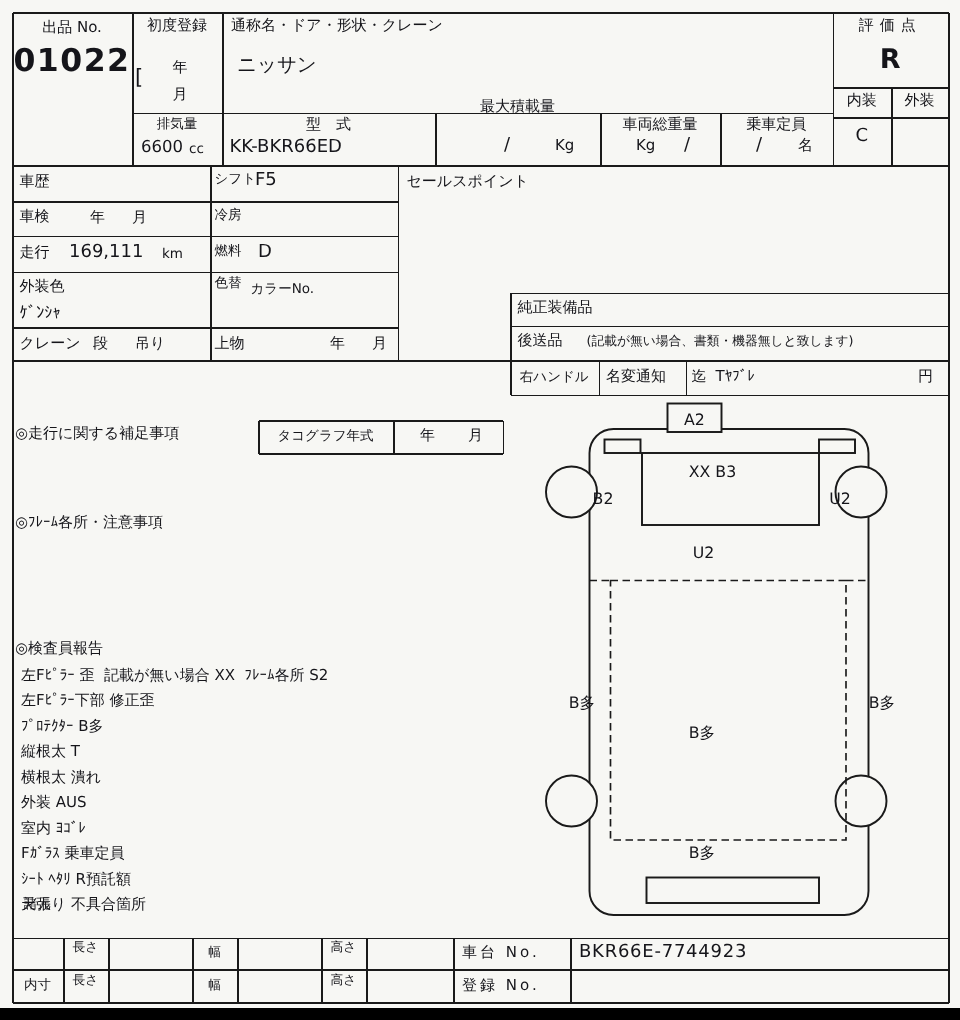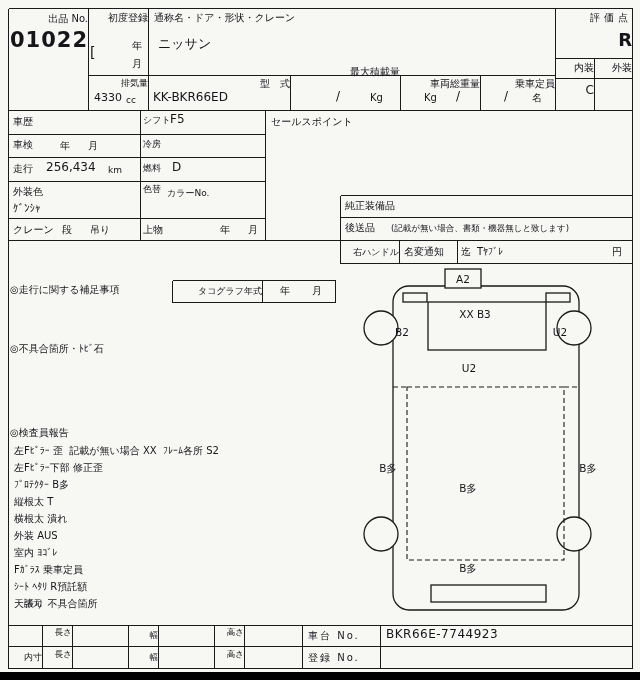--- a/index.html
+++ b/index.html
@@ -1,19 +1,19 @@
 <!DOCTYPE html>
 <html><head>
 <meta charset="utf-8">
 <style>
   html,body{margin:0;padding:0}
   body{width:640px;height:680px;position:relative;background:#f7f7f4;
        font-family:"DejaVu Sans","Liberation Sans",sans-serif;color:#15151a;overflow:hidden}
   .t{position:absolute;white-space:pre;line-height:1.15}
-  .c{text-align:right}
+  .c{text-align:center}
   .s8{font-size:8.5px}.s9{font-size:9px}.s10{font-size:10px}.s11{font-size:11px}
   .s12{font-size:12px}.s13{font-size:13px}.s14{font-size:14px}
   .big{font-size:21px;font-weight:600;letter-spacing:1px}
   .score{font-size:18px;font-weight:600}
   .lsp{letter-spacing:4px}
   #grid,#diagram{position:absolute}
   .ln{fill:none;stroke:#1a1a1a;stroke-width:1.3}
   .lnw{fill:#f7f7f4;stroke:#1a1a1a;stroke-width:1.3}
   .dash{fill:none;stroke:#1a1a1a;stroke-width:1.1;stroke-dasharray:5 3}
   #diagram text{font-size:10.5px;fill:#15151a}
@@ -42,21 +42,21 @@
 <span class="t s10 c" style="left:98px;top:40px;width:44px">年</span>
 <span class="t s10 c" style="left:98px;top:58px;width:44px">月</span>
 <span class="t s10" style="left:154px;top:12px">通称名・ドア・形状・クレーン</span>
 <span class="t s13" style="left:158px;top:37px">ニッサン</span>
 <span class="t s10 c lsp" style="left:555px;top:12px;width:77px">評価点</span>
 <span class="t score c" style="left:555px;top:30px;width:77px">R</span>
 <span class="t s10 c" style="left:555px;top:62px;width:39px">内装</span>
 <span class="t s10 c" style="left:594px;top:62px;width:38px">外装</span>
 <span class="t s12 c" style="left:555px;top:84px;width:39px">C</span>
 <span class="t s9 c" style="left:88px;top:78px;width:60px">排気量</span>
-<span class="t s11" style="left:94px;top:92px">4330</span>
+<span class="t s11" style="left:94px;top:92px">6600</span>
 <span class="t s9" style="left:126px;top:95px">cc</span>
 <span class="t s10 c" style="left:148px;top:78px;width:142px">型　式</span>
 <span class="t s12" style="left:153px;top:91px">KK-BKR66ED</span>
 <span class="t s10 c" style="left:290px;top:66px;width:110px">最大積載量</span>
 <span class="t s12" style="left:336px;top:90px">/</span>
 <span class="t s10" style="left:370px;top:92px">Kg</span>
 <span class="t s10 c" style="left:400px;top:78px;width:80px">車両総重量</span>
 <span class="t s10" style="left:424px;top:92px">Kg</span>
 <span class="t s12" style="left:456px;top:90px">/</span>
 <span class="t s10 c" style="left:480px;top:78px;width:75px">乗車定員</span>
@@ -64,21 +64,21 @@
 <span class="t s10" style="left:532px;top:92px">名</span>
 
 <span class="t s10" style="left:13px;top:116px">車歴</span>
 <span class="t s9" style="left:143px;top:115px">シフト</span>
 <span class="t s12" style="left:170px;top:113px">F5</span>
 <span class="t s10" style="left:13px;top:139px">車検</span>
 <span class="t s10" style="left:60px;top:140px">年</span>
 <span class="t s10" style="left:88px;top:140px">月</span>
 <span class="t s9" style="left:143px;top:139px">冷房</span>
 <span class="t s10" style="left:13px;top:163px">走行</span>
-<span class="t s12" style="left:46px;top:161px">256,434</span>
+<span class="t s12" style="left:46px;top:161px">169,111</span>
 <span class="t s9" style="left:108px;top:165px">km</span>
 <span class="t s9" style="left:143px;top:163px">燃料</span>
 <span class="t s12" style="left:172px;top:161px">D</span>
 <span class="t s10" style="left:13px;top:186px">外装色</span>
 <span class="t s9" style="left:143px;top:184px">色替</span>
 <span class="t s9" style="left:167px;top:188px">カラーNo.</span>
 <span class="t s11" style="left:13px;top:203px">ｹﾞﾝｼｬ</span>
 <span class="t s10" style="left:13px;top:224px">クレーン</span>
 <span class="t s10" style="left:62px;top:224px">段</span>
 <span class="t s10" style="left:90px;top:224px">吊り</span>
@@ -93,21 +93,21 @@
 <span class="t s9 c" style="left:340px;top:247px;width:59px">右ハンドル</span>
 <span class="t s10" style="left:404px;top:246px">名変通知</span>
 <span class="t s10" style="left:461px;top:246px">迄</span>
 <span class="t s10" style="left:477px;top:246px">Tﾔﾌﾞﾚ</span>
 <span class="t s10" style="left:612px;top:246px">円</span>
 
 <span class="t s10" style="left:10px;top:284px">◎走行に関する補足事項</span>
 <span class="t s9 c" style="left:172px;top:286px;width:90px">タコグラフ年式</span>
 <span class="t s10" style="left:280px;top:285px">年</span>
 <span class="t s10" style="left:312px;top:285px">月</span>
-<span class="t s10" style="left:10px;top:343px">◎不具合箇所・ﾄﾋﾞ石</span>
+<span class="t s10" style="left:10px;top:343px">◎ﾌﾚｰﾑ各所・注意事項</span>
 <span class="t s10" style="left:10px;top:427px">◎検査員報告</span>
 <span class="t s10" style="left:14px;top:445px">左Fﾋﾟﾗｰ 歪  記載が無い場合 XX  ﾌﾚｰﾑ各所 S2</span>
 <span class="t s10" style="left:14px;top:462px">左Fﾋﾟﾗｰ下部 修正歪</span>
 <span class="t s10" style="left:14px;top:479px">ﾌﾟﾛﾃｸﾀｰ B多</span>
 <span class="t s10" style="left:14px;top:496px">縦根太 T</span>
 <span class="t s10" style="left:14px;top:513px">横根太 潰れ</span>
 <span class="t s10" style="left:14px;top:530px">外装 AUS</span>
 <span class="t s10" style="left:14px;top:547px">室内 ﾖｺﾞﾚ</span>
 <span class="t s10" style="left:14px;top:564px">Fｶﾞﾗｽ 乗車定員</span>
 <span class="t s10" style="left:14px;top:581px">ｼｰﾄ ﾍﾀﾘ R預託額</span>

